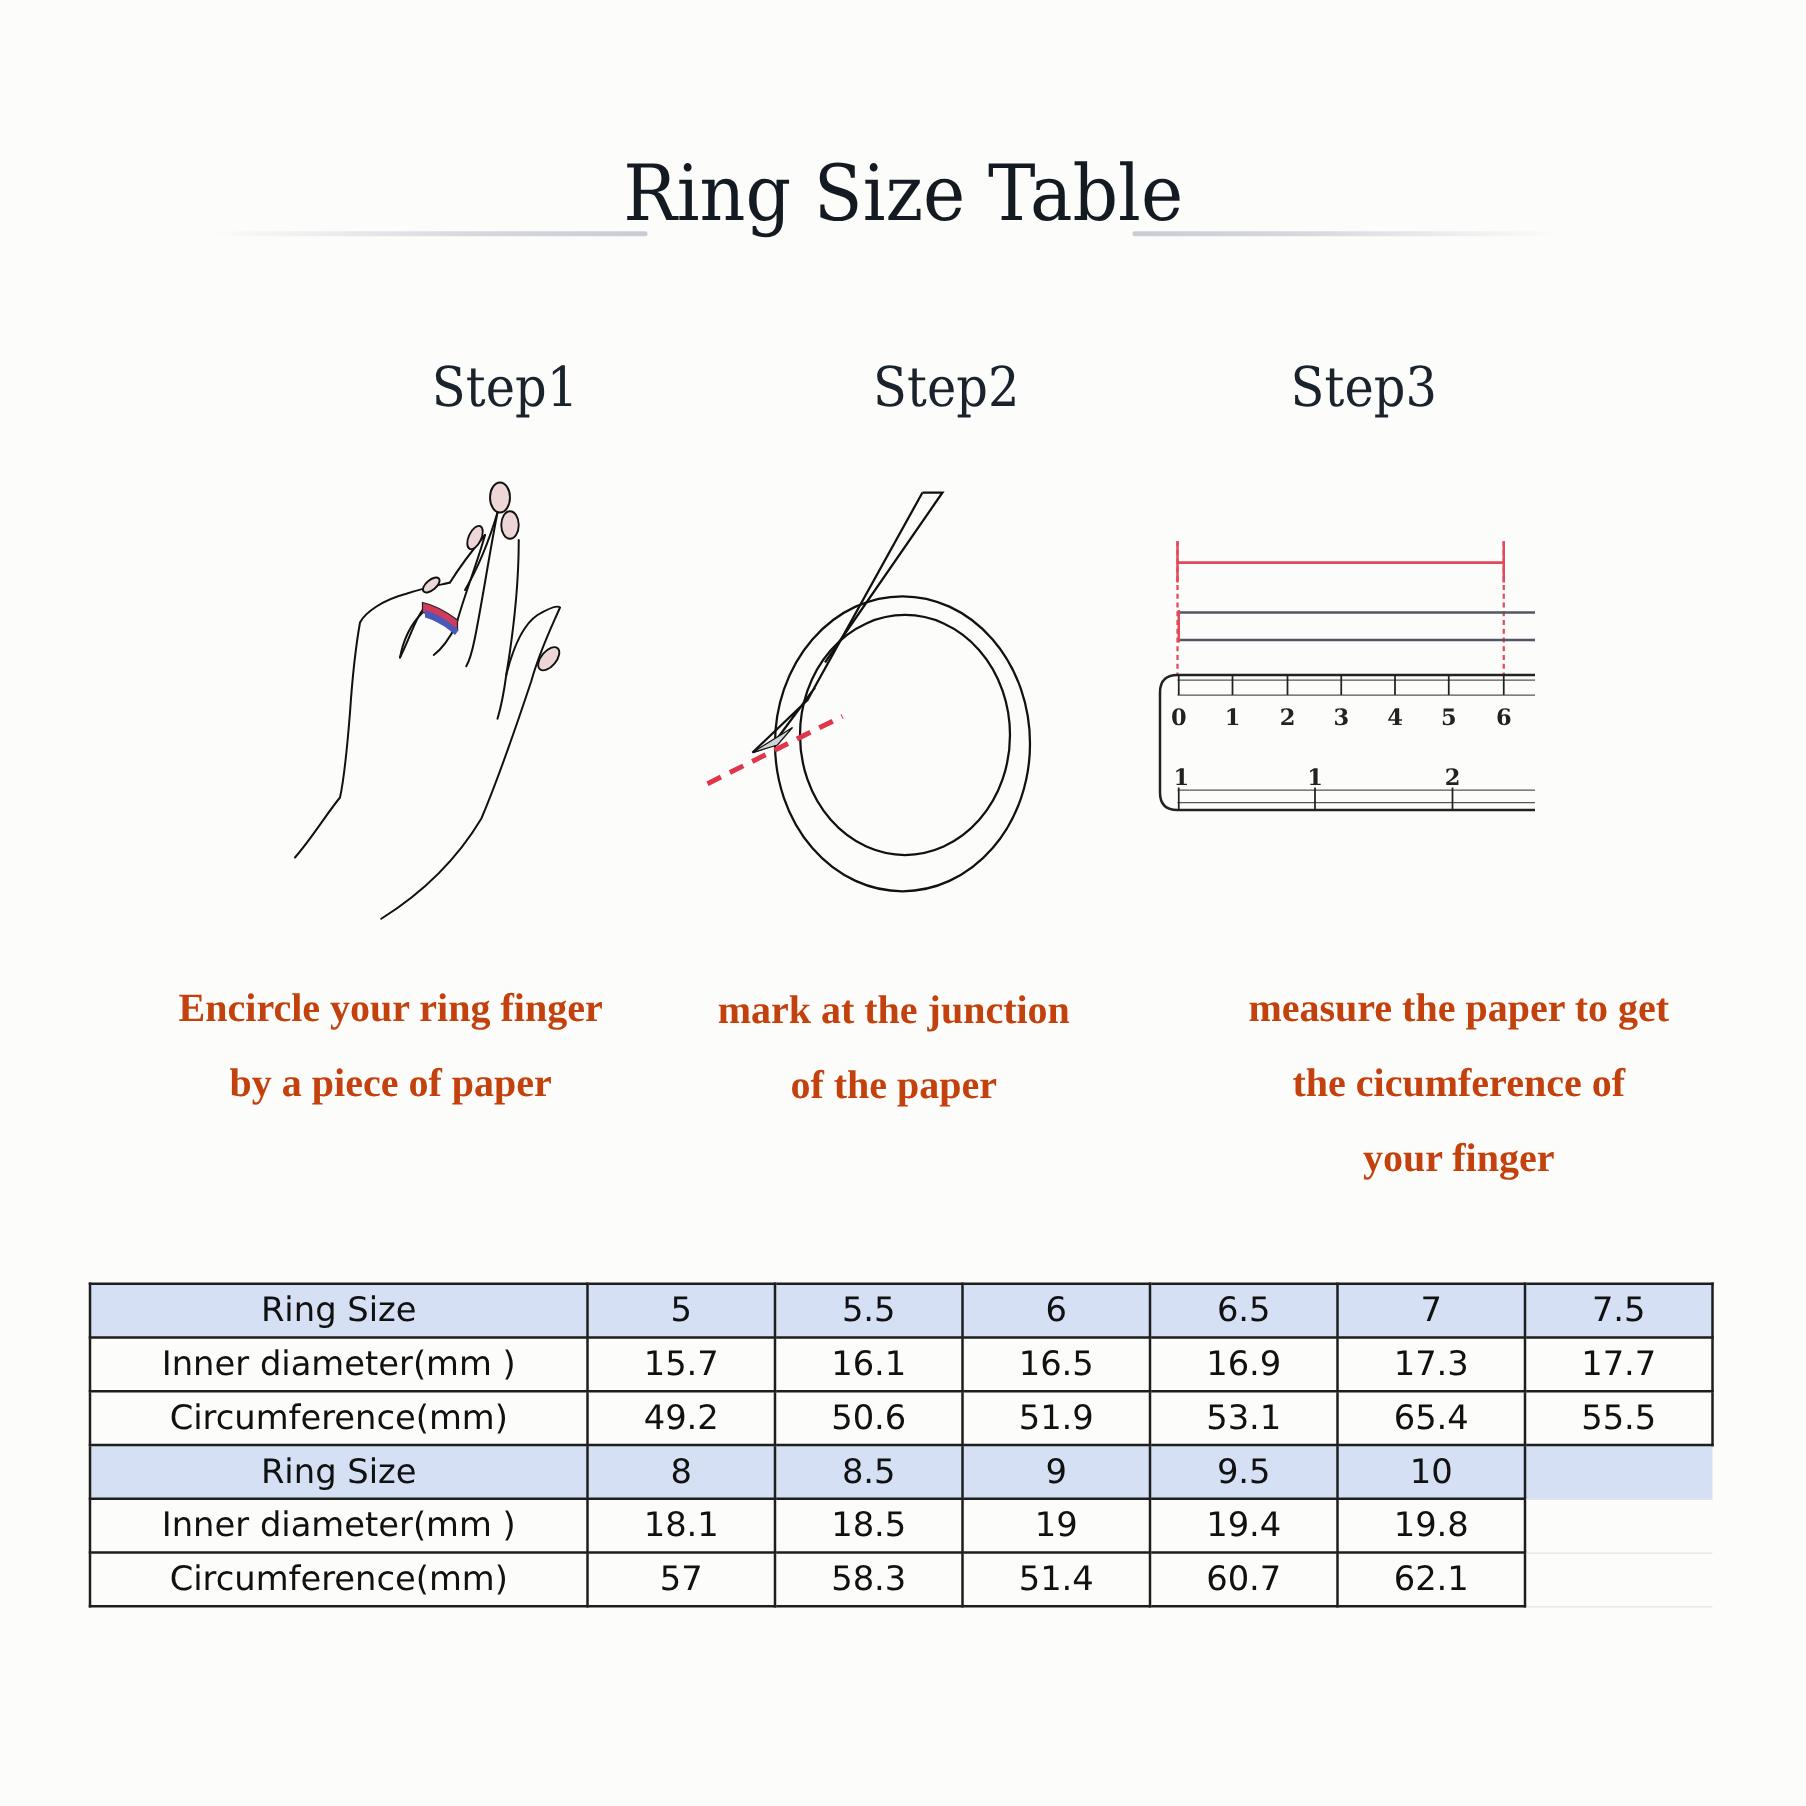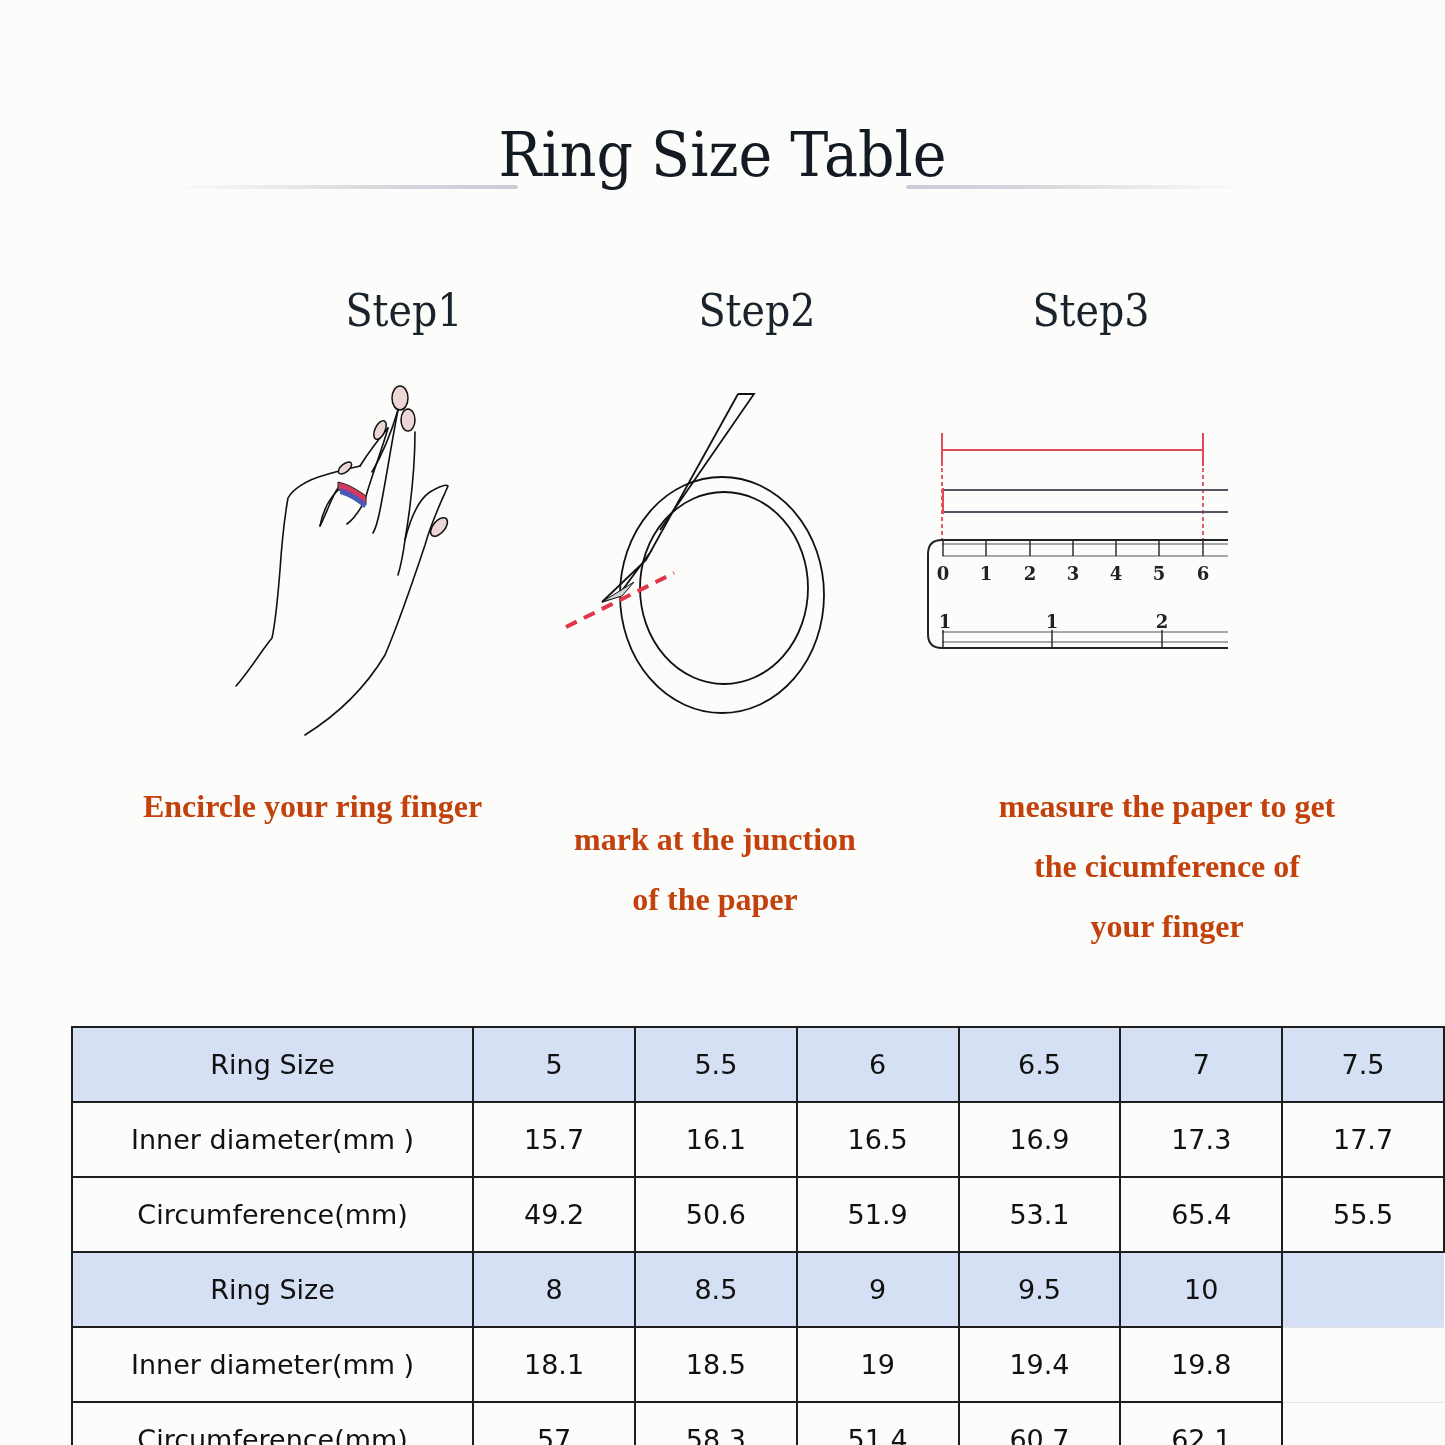--- a/index.html
+++ b/index.html
@@ -43,21 +43,21 @@
     .caption span { display: block; }
 
     table.sizes {
       position: absolute; left: 71px; top: 1026px;
       border-collapse: collapse;
       font-family: "DejaVu Sans", sans-serif;
       font-size: 27px; color: #111;
     }
     table.sizes td {
       border: 2px solid #1e1e1e;
-      height: 41px; padding: 16px;
+      height: 41px; padding: 0;
       text-align: center; vertical-align: middle;
     }
     table.sizes td.label { width: 396px; }
     table.sizes td.val { width: 148px; }
     table.sizes tr.hdr td { background: #d5e0f5; }
     table.sizes td.empty {
       border: none; border-bottom: 1px solid #e3e3e3; background: transparent;
     }
   </style>
 </head>
@@ -152,22 +152,23 @@
     <text x="259" y="160">5</text>
     <text x="303" y="160">6</text>
     <text x="45" y="208">1</text>
     <text x="152" y="208">1</text>
     <text x="262" y="208">2</text>
   </g>
 </svg>
 
 <div class="caption" style="left:100px; width:425px; top:776px;">
   <span>Encircle your ring finger</span>
+  <span>by a piece of paper</span>
 </div>
-<div class="caption" style="left:530px; width:370px; top:809px;">
+<div class="caption" style="left:530px; width:370px; top:777px;">
   <span>mark at the junction</span>
   <span>of the paper</span>
 </div>
 <div class="caption" style="left:947px; width:440px; top:776px;">
   <span>measure the paper to get</span>
   <span>the cicumference of</span>
   <span>your finger</span>
 </div>
 
 <table class="sizes">

